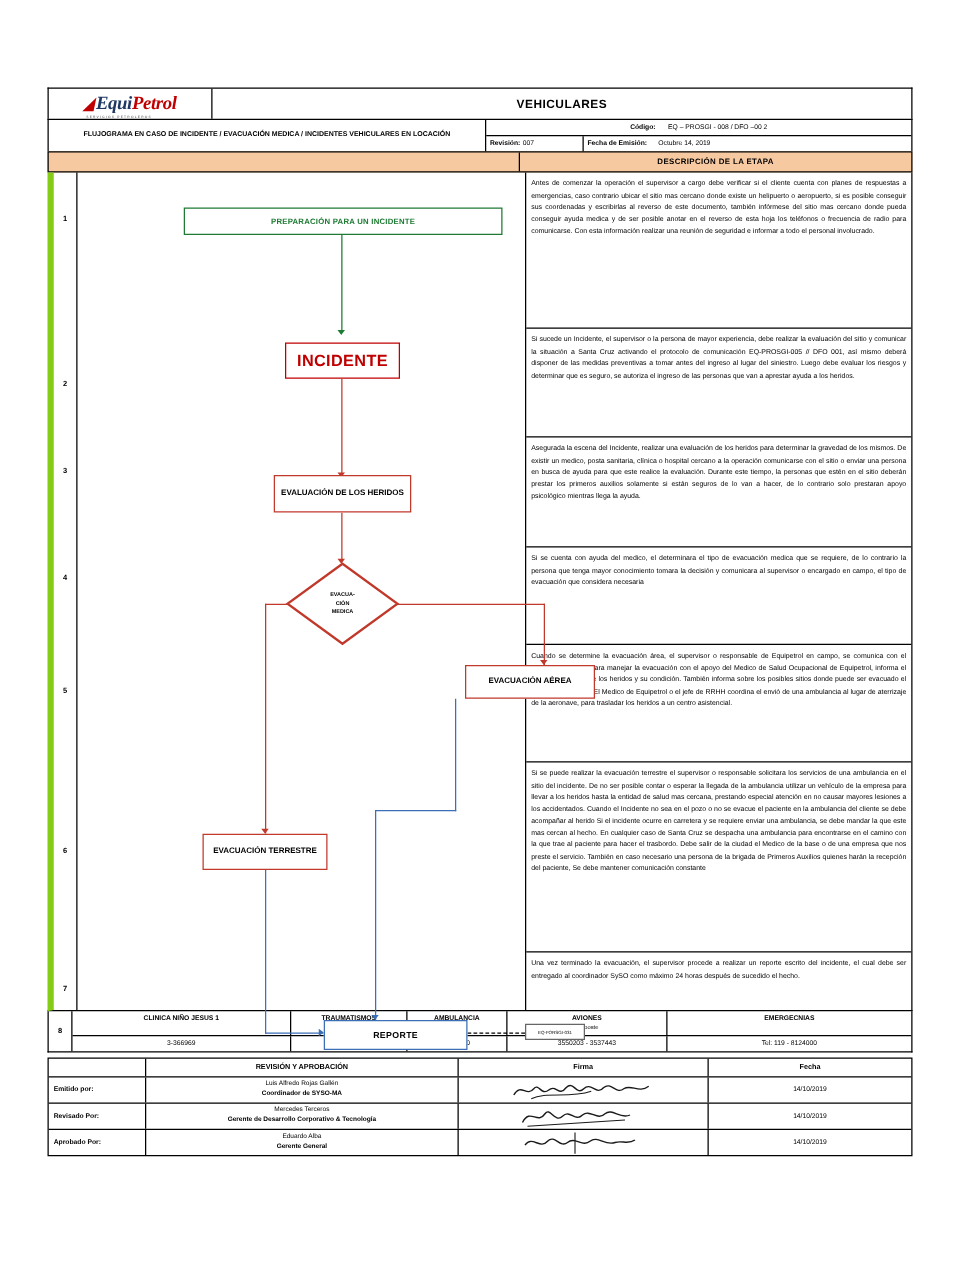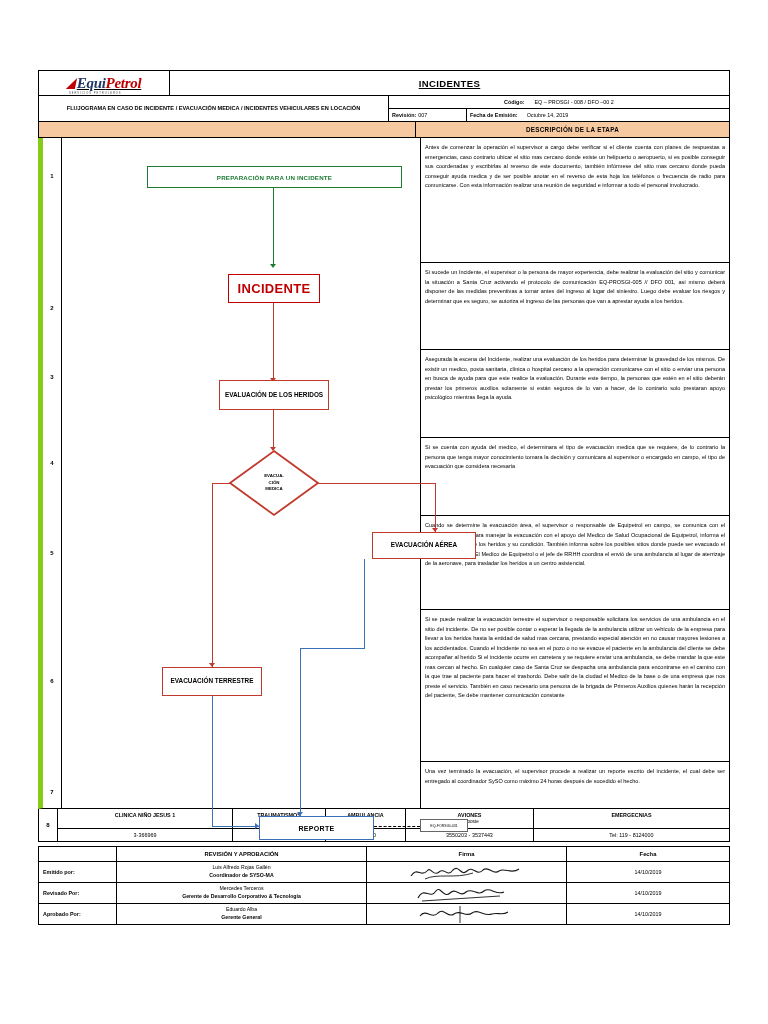--- a/index.html
+++ b/index.html
@@ -23,21 +23,20 @@
     width: 692px;
     height: 860px;
   }
 
   
   .hdr {
     display: flex;
     border: 1px solid #000;
     border-bottom: none;
     height: 24px;
-    text-decoration: underline;
   }
   .hdr-logo {
     width: 130px;
     border-right: 1px solid #000;
     display: flex;
     align-items: center;
     justify-content: center;
     position: relative;
   }
   .logo-wrap {
@@ -424,21 +423,21 @@
   <div class="hdr">
     <div class="hdr-logo">
       <div class="logo-wrap">
         <div class="logo-mark"></div>
         <div class="logo-text">
           <span class="blue">Equi</span><span style="color:#c00000">Petrol</span>
         </div>
       </div>
       <div class="logo-sub">SERVICIOS PETROLEROS</div>
     </div>
-    <div class="hdr-title">INCIDENTES</div>
+    <div class="hdr-title">VEHICULARES</div>
   </div>
 
   <div class="hdr2">
     <div class="hdr2-left">FLUJOGRAMA EN CASO DE INCIDENTE / EVACUACIÓN MEDICA / INCIDENTES VEHICULARES EN LOCACIÓN</div>
     <div class="hdr2-right">
       <div class="hdr2-codigo">
         <span class="lbl">Código:</span>
         <span class="val">EQ – PROSGI - 008  /  DFO –00 2</span>
       </div>
       <div class="hdr2-rev">

